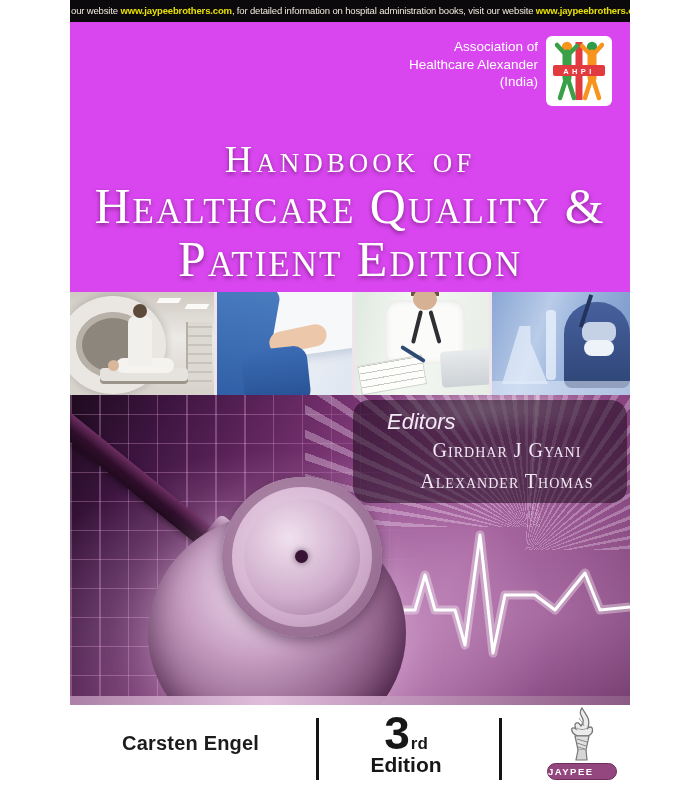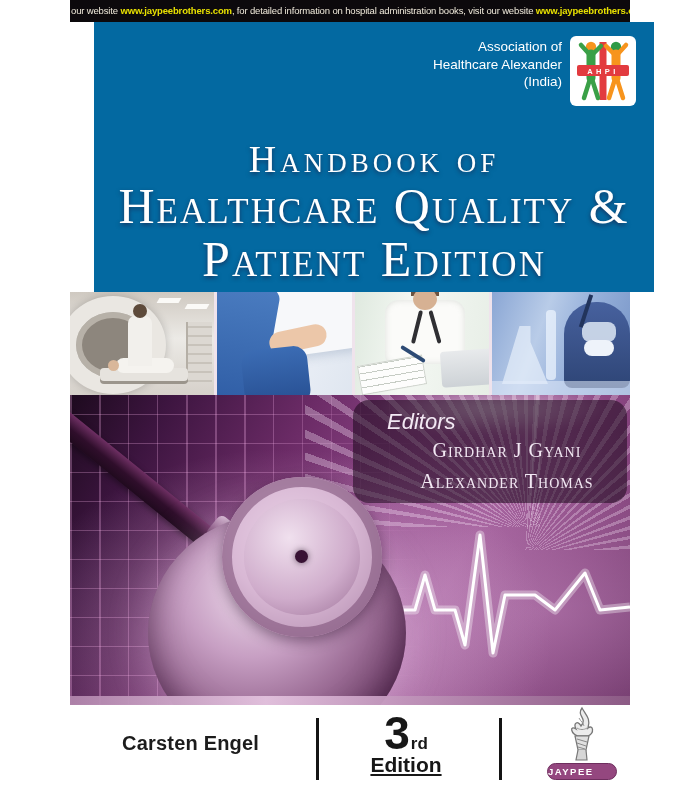--- a/index.html
+++ b/index.html
@@ -7,21 +7,21 @@
   .page { position:relative; width:700px; height:800px; background:#ffffff; overflow:hidden; }
   .cover { position:absolute; left:70px; top:0; width:560px; height:792px; }
 
   
   .banner { position:absolute; left:0; top:0; width:100%; height:22px; background:#0c090c;
             color:#efe9da; font:9.5px/22px "Liberation Sans",sans-serif; white-space:nowrap;
             overflow:hidden; letter-spacing:-0.15px; padding-left:1px; }
   .banner .lnk { color:#e8e000; font-weight:bold; }
 
   
-  .hdr { position:absolute; top:22px; left:0; width:100%; height:270px; background:#0369a1;margin-left:24px; }
+  .hdr { position:absolute; top:22px; left:0; width:100%; height:270px; background:#d946ef; }
   .assoc { position:absolute; top:16px; right:92px; text-align:right; color:#fff;
            font:13.5px/1.3 "Liberation Sans",sans-serif; }
   .ahpi { position:absolute; top:14px; right:18px; width:66px; height:70px; background:#fff;
           border-radius:6px; padding:2px; }
   .title { position:absolute; top:116px; left:0; width:100%; text-align:center; color:#fff;
            font-family:"Liberation Serif",serif; font-variant:small-caps;
            text-shadow:0 2px 4px rgba(40,5,35,0.5); }
   .t1 { font-size:38px; letter-spacing:4px; line-height:42px; }
   .t2, .t3 { font-size:50px; letter-spacing:2px; line-height:53px; }
 
@@ -125,21 +125,21 @@
   .footer { position:absolute; top:705px; left:0; width:100%; height:87px; background:#fff; }
   .fw { position:absolute; left:52px; top:26px; color:#1c1c1c; }
   .fw-label { font:italic 15px/19px "Liberation Sans",sans-serif; }
   .fw-name { font:bold 20px/24px "Liberation Sans",sans-serif; letter-spacing:.2px; }
   .vdiv { position:absolute; top:13px; width:3px; height:62px; background:#141414; }
   .vd1 { left:246px; } .vd2 { left:429px; }
   .edition { position:absolute; left:276px; top:7px; width:120px; text-align:center; color:#171717; }
   .ed-num-row { display:flex; justify-content:center; align-items:flex-end; }
   .ed-num { font:bold 46px/42px "Liberation Sans",sans-serif; }
   .ed-ord { font:bold 17px/17px "Liberation Sans",sans-serif; margin:0 0 2px 1px; }
-  .ed-word { font:bold 21px/22px "Liberation Sans",sans-serif;text-decoration:underline; }
+  .ed-word { font:bold 21px/22px "Liberation Sans",sans-serif; }
   .jaypee { position:absolute; left:477px; top:1px; width:70px; text-align:left; }
   .torch { display:block; margin:0 auto; }
   .jbadge { margin-top:1px; height:17px; border-radius:9px; background:#94477f; border:1px solid #6e2e5e;
             color:#fff; font:bold 9.5px/15px "Liberation Sans",sans-serif; letter-spacing:1.5px; }
   .ahpi-text { font:bold 7.5px "Liberation Sans",sans-serif; fill:#fff; letter-spacing:3.4px; }
 </style>
 </head>
 <body>
 
 <div class="page">

